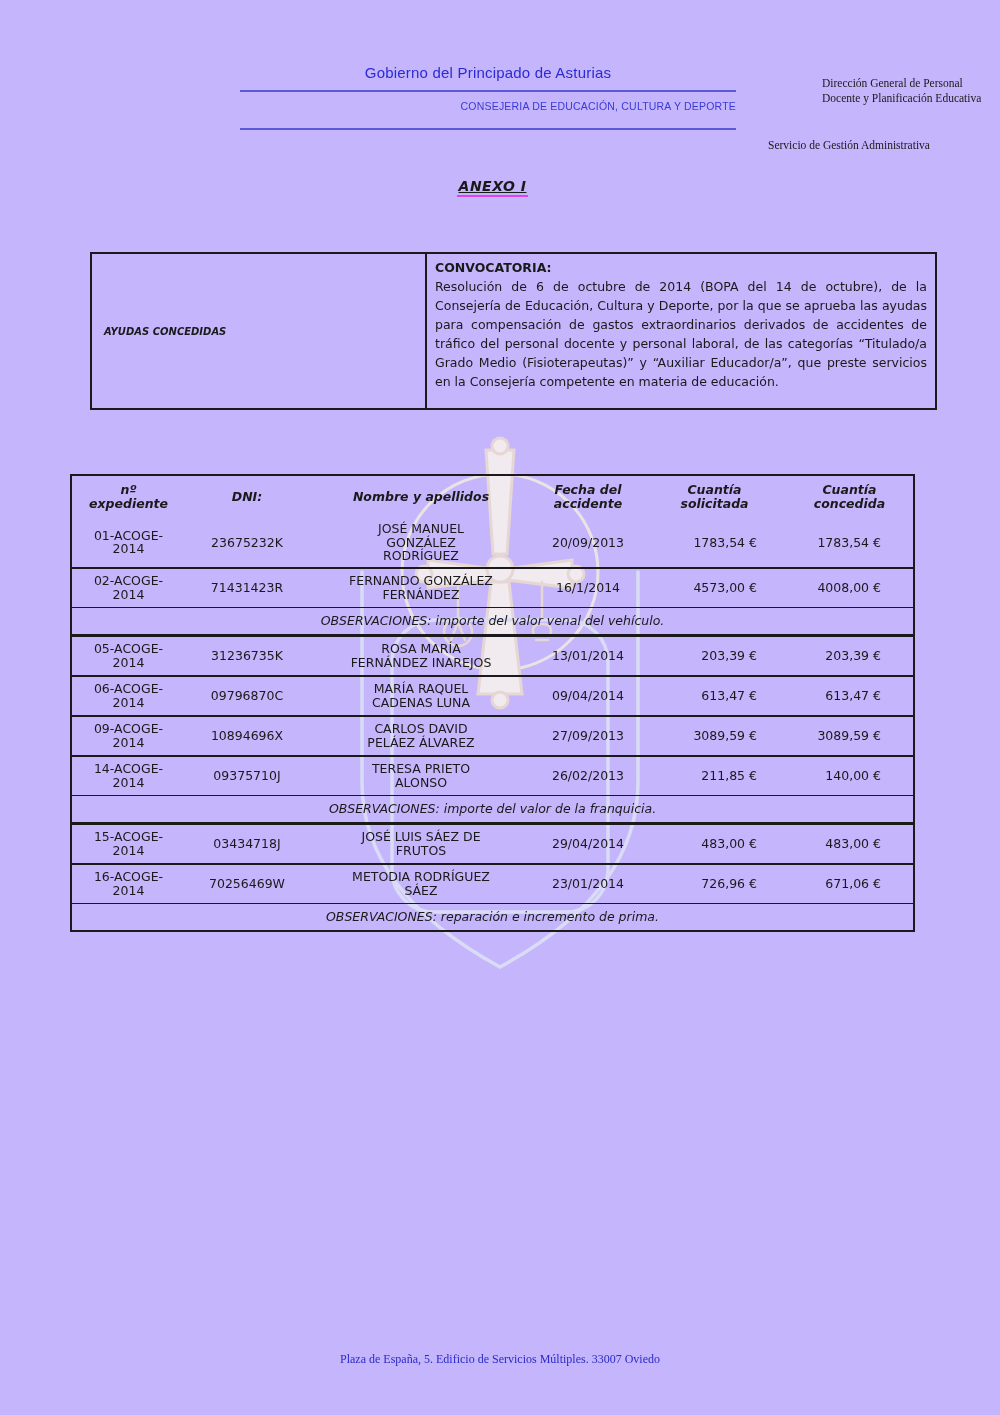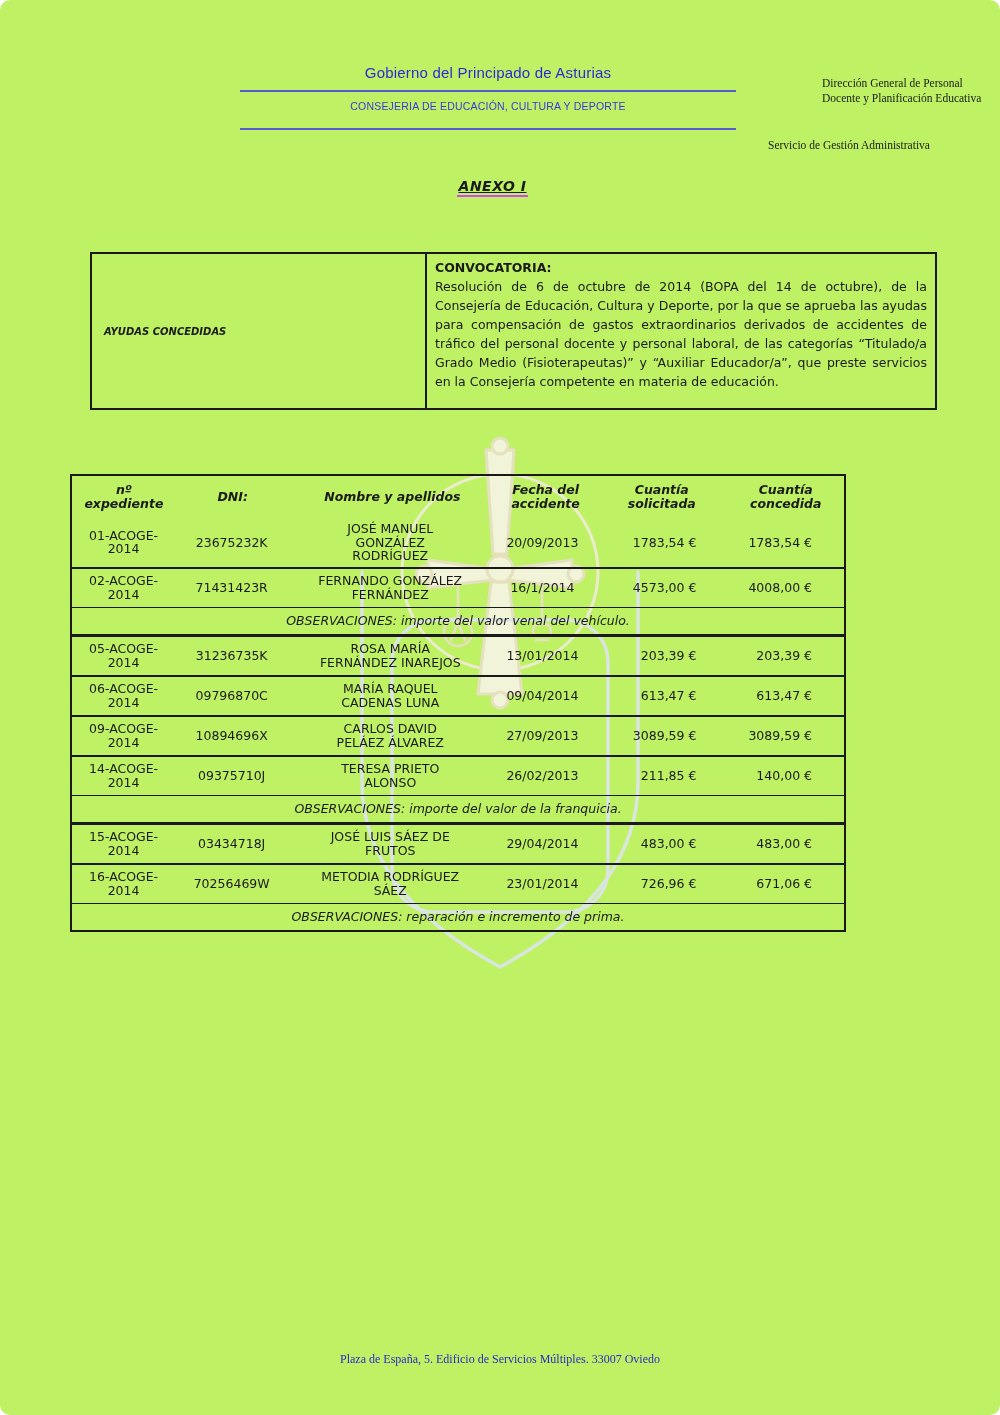--- a/index.html
+++ b/index.html
@@ -1,38 +1,37 @@
 <!DOCTYPE html>
 <html><head>
 <meta charset="utf-8">
 <style>
   html,body { margin:0; padding:0; background:#ffffff; }
   .page {
     position: relative;
     width: 1000px; height: 1415px;
-    background: #bef264;
+    background: #c4b5fd;
     font-family: "DejaVu Sans", sans-serif;
     color: #1a1a1a;
     overflow: hidden;
-    border-radius: 10px;
   }
 
   
   .watermark { position:absolute; left:310px; top:422px; pointer-events:none; }
 
   
   .hdr-center { position:absolute; left:240px; top:64px; width:496px; text-align:center; }
   .gov-title {
     font-family:"Liberation Sans", sans-serif;
     font-size:15px; color:#2b2bd4; letter-spacing:.2px;
   }
   .hdr-rule { border:0; border-top:2px solid #5a5ad8; margin:9px 0 0 0; }
   .dept-title {
     font-family:"Liberation Sans", sans-serif;
-    font-size:10.5px; color:#3a3ad8; padding:8px 0 7px 0; letter-spacing:.2px;
+    font-size:10.5px; color:#3a3ad8; padding:8px 0 7px 0; letter-spacing:.2px;text-align:right;
   }
   .hdr-right {
     position:absolute; left:822px; top:76px; width:180px;
     font-family:"Liberation Serif", serif; font-size:11.5px; line-height:14.5px;
     white-space:pre-line; color:#1a1a1a;
   }
   .hdr-service {
     position:absolute; left:768px; top:139px; width:190px;
     font-family:"Liberation Serif", serif; font-size:11.5px; color:#1a1a1a;
   }
@@ -53,21 +52,21 @@
     width:335px; box-sizing:border-box; border-right:2px solid #1a1a1a;
     display:flex; align-items:center; padding-left:12px;
     font-weight:bold; font-style:italic; font-size:10px;
   }
   .info-right { flex:1; padding:4px 8px 6px 8px; font-size:12.5px; line-height:19px; }
   .conv-title { font-weight:bold; }
   .conv-text  { text-align:justify; }
 
   
   .grants {
-    position:absolute; left:70px; top:474px; width:776px;
+    position:absolute; left:70px; top:474px; width:845px;
     border:2px solid #1a1a1a; box-sizing:border-box; font-size:12.5px;
   }
   .grow { display:flex; align-items:center; min-height:38px; border-top:2px solid #1a1a1a; }
   .grow:first-child { border-top:none; }
   .grow.g-header { min-height:42px; font-weight:bold; font-style:italic; }
   .grow.g-obs { min-height:26px; border-top:1px solid #1a1a1a; justify-content:center; }
   .grow.after-obs { border-top:3px solid #1a1a1a; }
   .gcell {
     box-sizing:border-box; text-align:center; white-space:pre-line;
     line-height:13.5px; padding:4px 2px;

